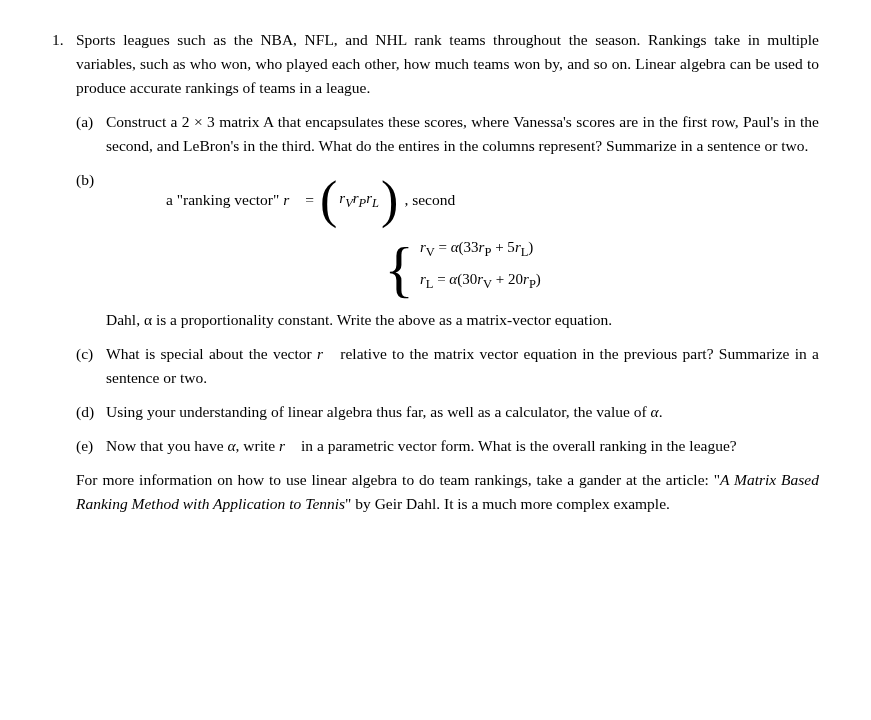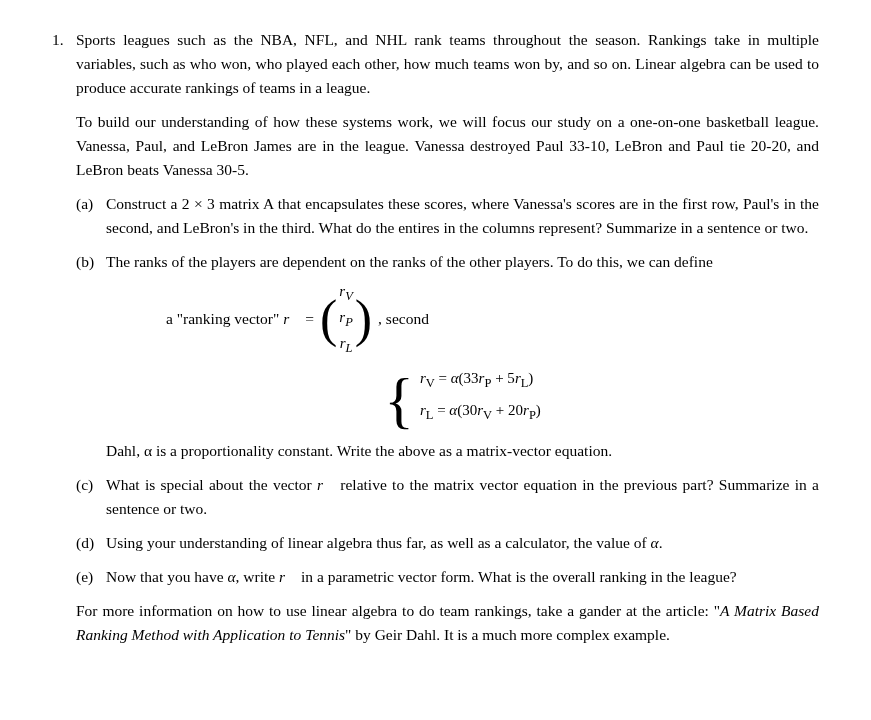--- a/index.html
+++ b/index.html
@@ -67,21 +67,20 @@
     .big-paren-right {
       font-size: 52px;
       line-height: 1;
       font-weight: 200;
       margin-left: 2px;
       position: relative;
       top: 0px;
     }
     .matrix-col {
       display: flex;
-      flex-direction: column;
       align-items: center;
       justify-content: center;
       line-height: 1.5;
     }
     .matrix-cell {
       display: block;
       font-style: italic;
       font-size: 15px;
     }
     .system-equations {
@@ -115,31 +114,29 @@
 </head>
 <body>
 
 <div class="problem-item">
   <div class="problem-number">
     <span class="num">1.</span>
     <div class="problem-body">
 
       <p>Sports leagues such as the NBA, NFL, and NHL rank teams throughout the season. Rankings take in multiple variables, such as who won, who played each other, how much teams won by, and so on. Linear algebra can be used to produce accurate rankings of teams in a league.</p>
 
-      <p>To build our understanding of how these systems work, we will focus our study on a one-on-one basketball league. Vanessa, Paul, and LeBron James are in the league. Vanessa destroyed Paul 33-10, LeBron and Paul tie 20-20, and LeBron beats Vanessa 30-5.</p>
 
       <div class="sub-part">
         <span class="sub-label">(a)</span>
         <div class="sub-content">Construct a 2 × 3 matrix A that encapsulates these scores, where Vanessa's scores are in the first row, Paul's in the second, and LeBron's in the third. What do the entires in the columns represent? Summarize in a sentence or two.</div>
       </div>
 
       <div class="sub-part">
         <span class="sub-label">(b)</span>
         <div class="sub-content">
-          <span>The ranks of the players are dependent on the ranks of the other players. To do this, we can define</span>
 
           
           <div class="ranking-inline">
             <span>a "ranking vector" <span style="font-style:italic;"><span style="position:relative;display:inline-block;">r⃗</span></span> =</span>
             <span class="matrix-bracket">
               <span class="big-paren-left">(</span>
               <span class="matrix-col">
                 <span class="matrix-cell"><i>r</i><sub>V</sub></span>
                 <span class="matrix-cell"><i>r</i><sub>P</sub></span>
                 <span class="matrix-cell"><i>r</i><sub>L</sub></span>

